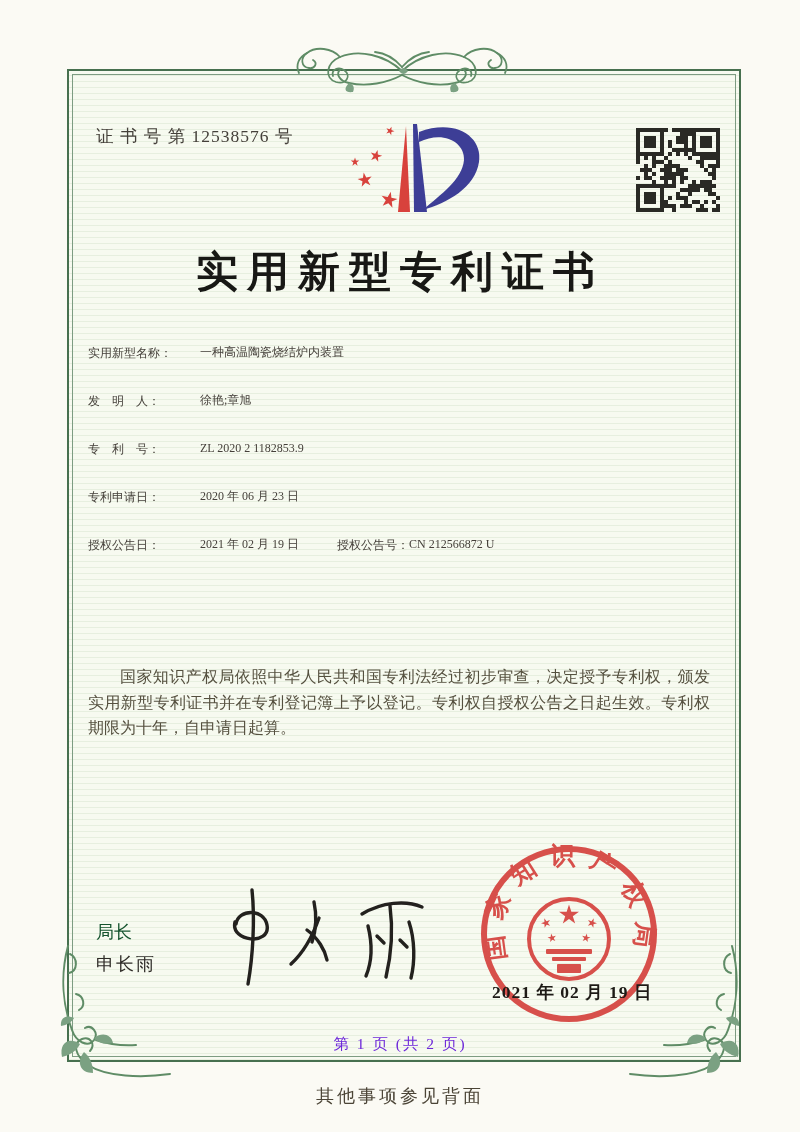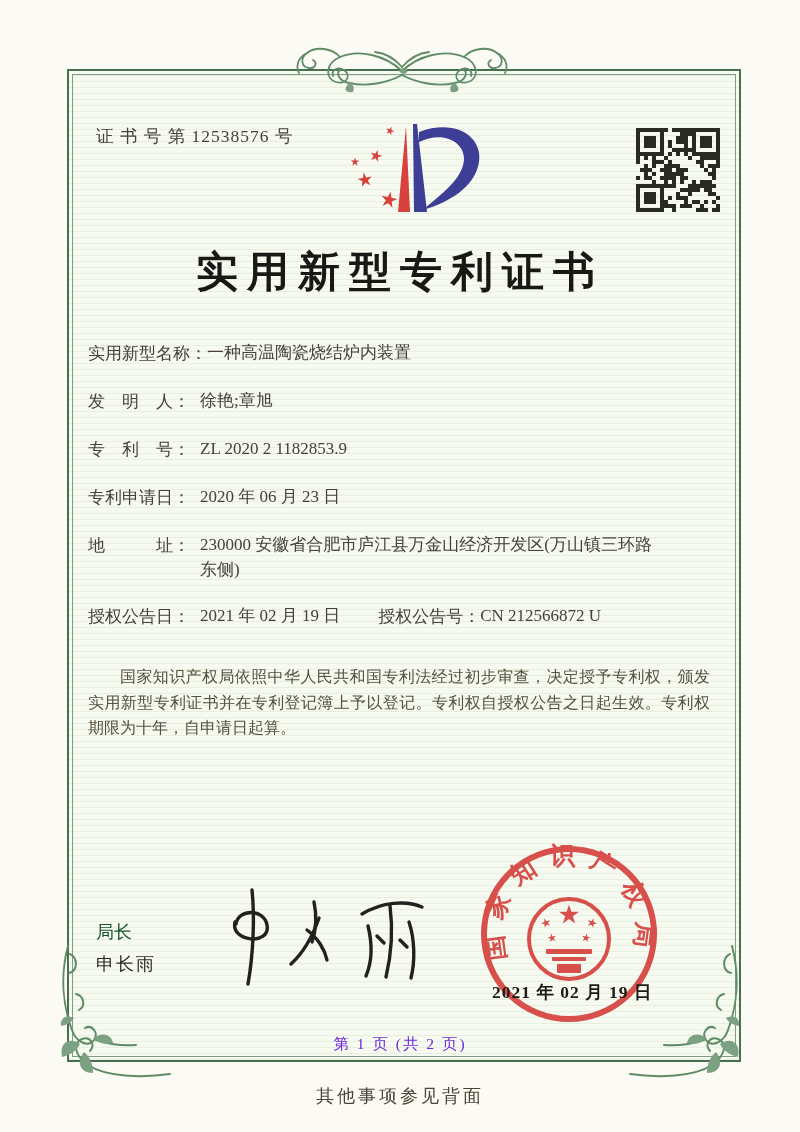--- a/index.html
+++ b/index.html
@@ -33,21 +33,21 @@
   }
   .logo{position:absolute;left:343px;top:118px;width:155px;height:102px;}
   .qr{position:absolute;left:636px;top:128px;width:84px;height:84px;}
   .doc-title{
     position:absolute;left:0;top:244px;width:100%;text-align:center;
     font-size:42px;font-weight:600;letter-spacing:9px;color:#181815;
   }
   
   .fields{position:absolute;left:88px;top:340px;width:620px;}
   .frow{display:flex;align-items:flex-start;line-height:27px;margin-bottom:21px;
-        font-size:17px;color:#45403a;}
+        font-size:12px;color:#45403a;}
   .flabel{flex:0 0 112px;white-space:pre;}
   .fvalue{flex:0 0 auto;max-width:460px;line-height:25px;}
   .frow.addr .fvalue{width:455px;}
   .frow.grant .fvalue{margin-right:38px;}
   
   .body-text{
     position:absolute;left:88px;top:664px;width:622px;
     font-size:16px;line-height:25.5px;color:#55503f;text-align:justify;
   }
   .body-text p{margin:0 0 3px 0;text-indent:2em;}
@@ -399,24 +399,20 @@
     <span class="fvalue">徐艳;章旭</span>
   </div>
   <div class="frow">
     <span class="flabel">专　利　号：</span>
     <span class="fvalue">ZL 2020 2 1182853.9</span>
   </div>
   <div class="frow">
     <span class="flabel">专利申请日：</span>
     <span class="fvalue">2020 年 06 月 23 日</span>
   </div>
-  <div class="frow addr">
-    <span class="flabel">地　　　址：</span>
-    <span class="fvalue">230000 安徽省合肥市庐江县万金山经济开发区(万山镇三环路东侧)</span>
-  </div>
   <div class="frow grant">
     <span class="flabel">授权公告日：</span>
     <span class="fvalue">2021 年 02 月 19 日</span>
     <span class="flabel" style="flex-basis:auto">授权公告号：</span>
     <span class="fvalue">CN 212566872 U</span>
   </div>
 </div>
 
 <div class="body-text">
   <p>国家知识产权局依照中华人民共和国专利法经过初步审查，决定授予专利权，颁发实用新型专利证书并在专利登记簿上予以登记。专利权自授权公告之日起生效。专利权期限为十年，自申请日起算。</p>

